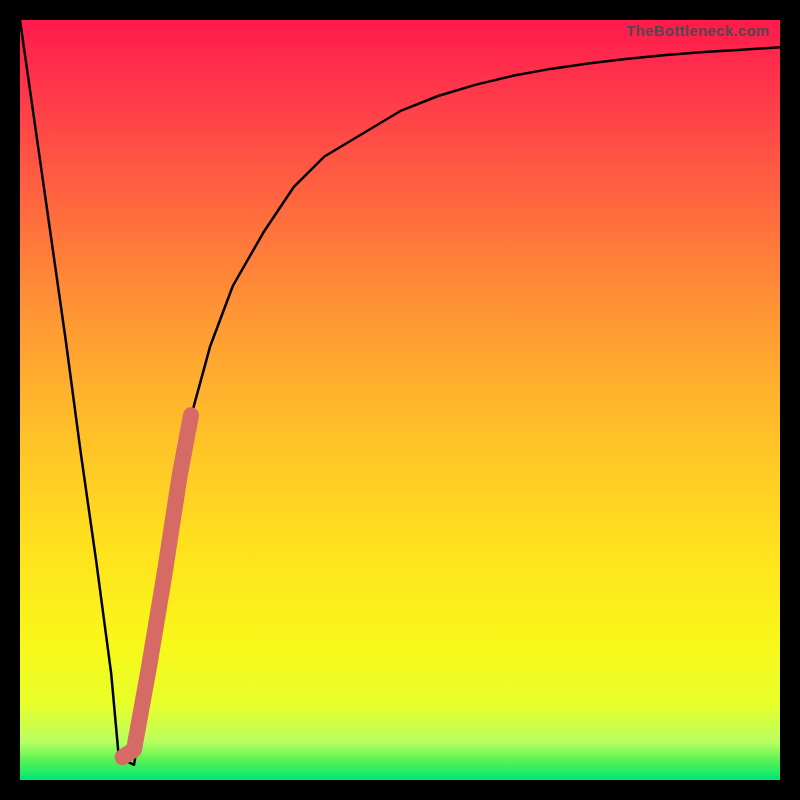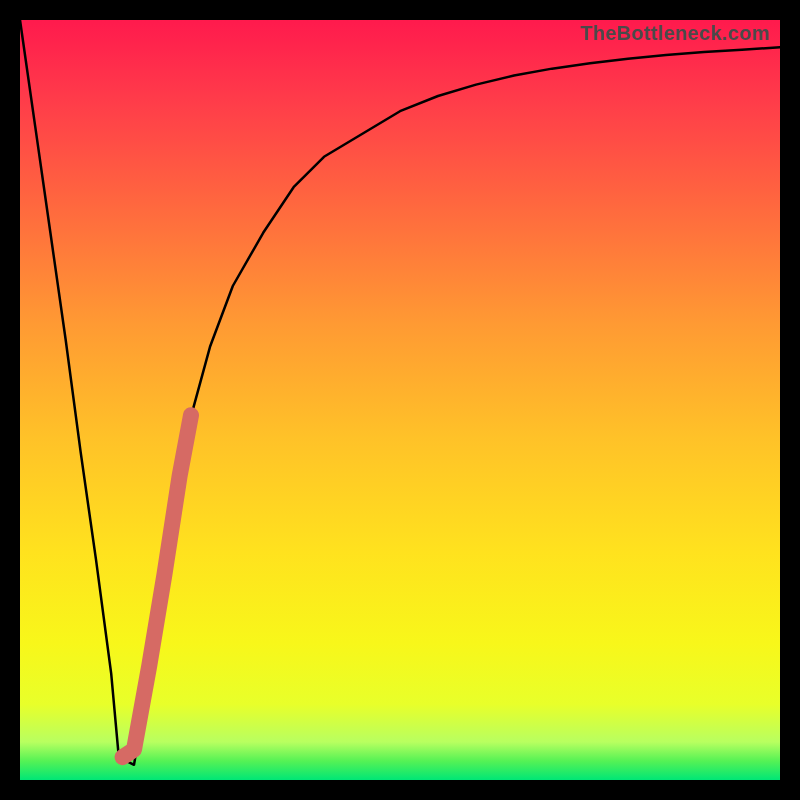--- a/index.html
+++ b/index.html
@@ -38,21 +38,21 @@
       #b8ff60 95%,
       #55f255 97.5%,
       #00e676 100%
     );
   }
   .watermark {
     position: absolute;
     top: 2px;
     right: 10px;
     font-family: Arial, Helvetica, sans-serif;
-    font-size: 20px;
+    font-size: 15px;
     font-weight: bold;
     color: #4a4a4a;
     letter-spacing: 0.3px;
   }
   svg.curves {
     position: absolute;
     left: 0;
     top: 0;
     width: 760px;
     height: 760px;

